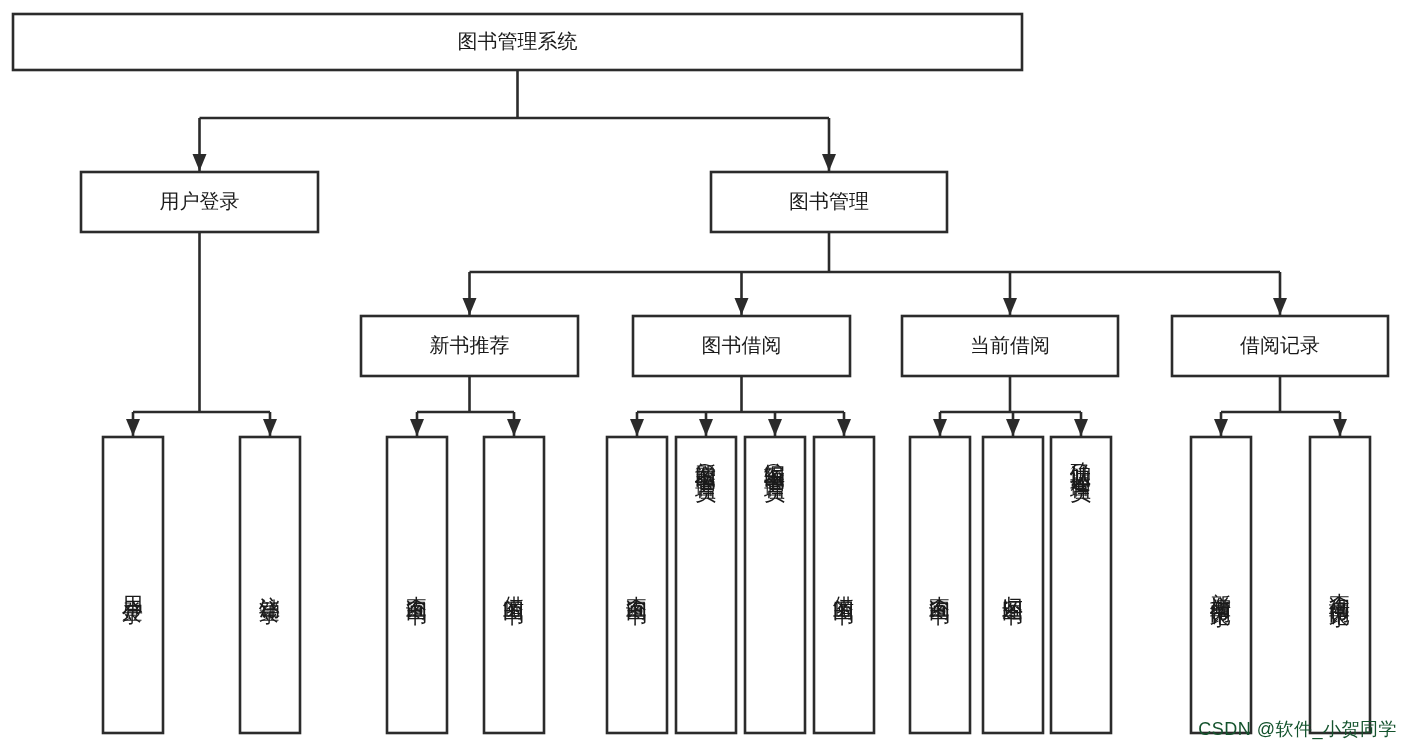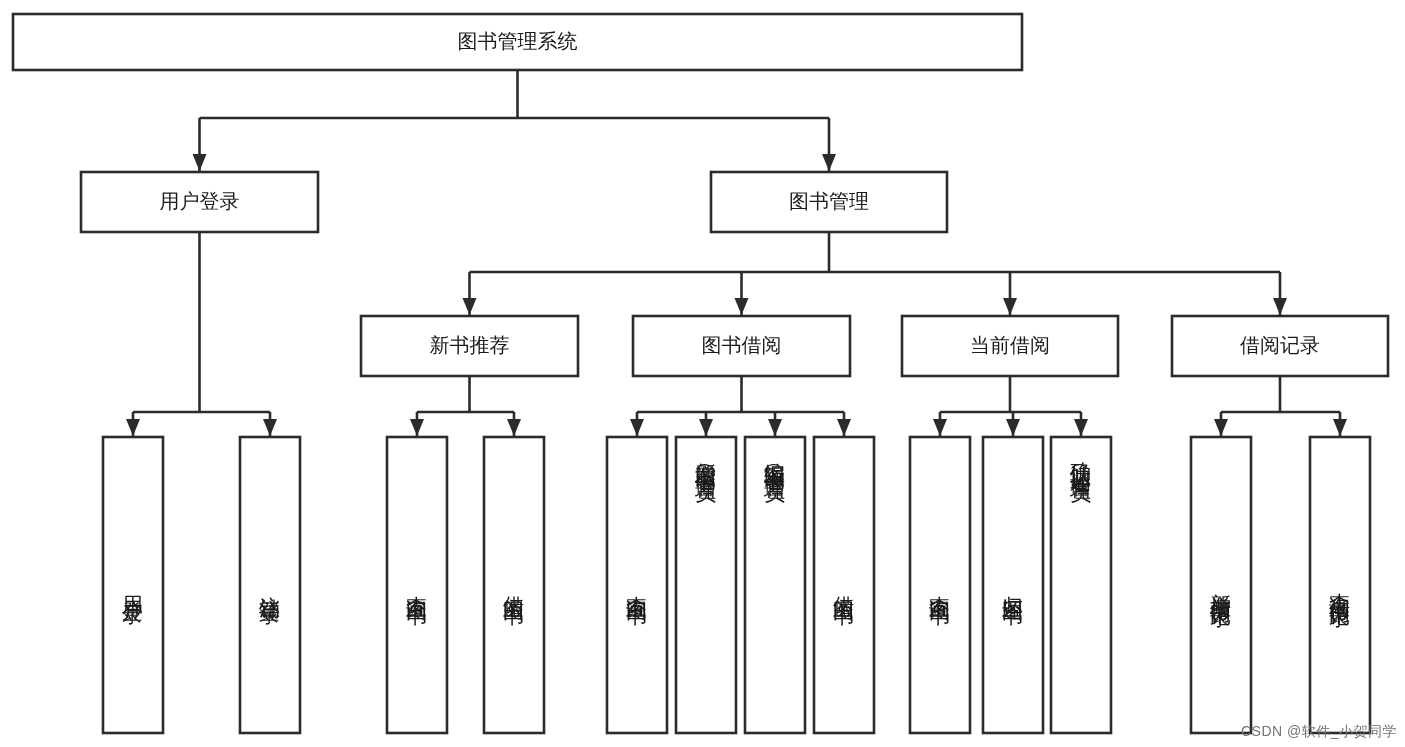--- a/index.html
+++ b/index.html
@@ -68,22 +68,22 @@
     line-height: 1;
     letter-spacing: 3px;
     color: #1a1a1a;
     white-space: nowrap;
   }
   .watermark {
     position: absolute;
     right: 8px;
     bottom: 6px;
     font-family: "Liberation Sans", "DejaVu Sans", sans-serif;
-    font-size: 14px;
-    color: #737373;
+    font-size: 18px;
+    color: #14532d;
     letter-spacing: 0.5px;
     user-select: none;
   }
 </style>
 </head>
 <body>
 
 <div id="diagram-root">
 
   <svg class="diagram-canvas" viewBox="0 0 1405 747">

